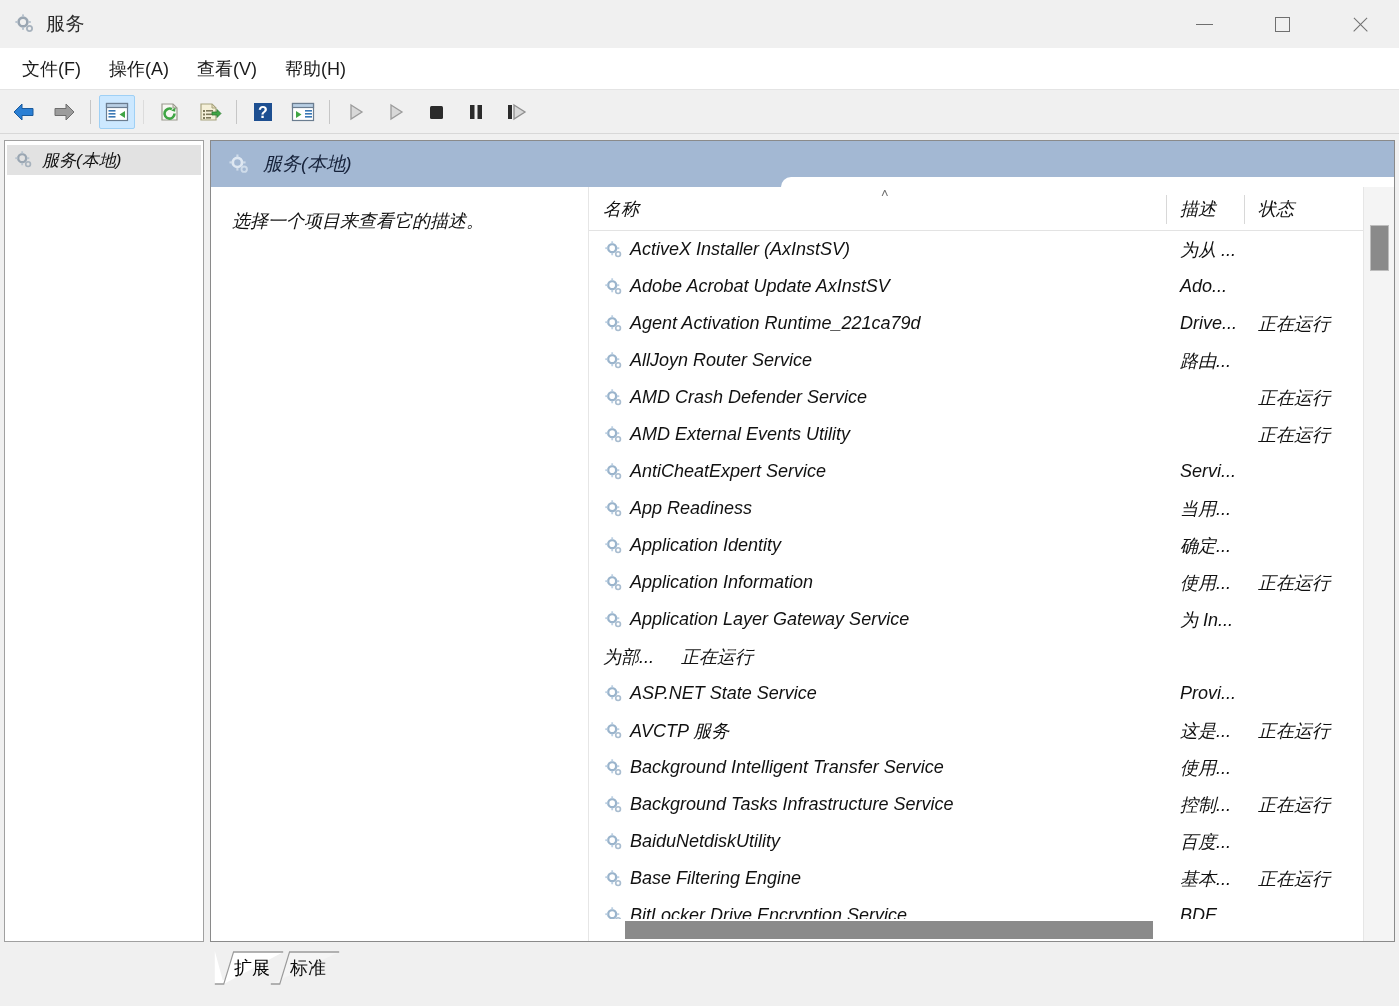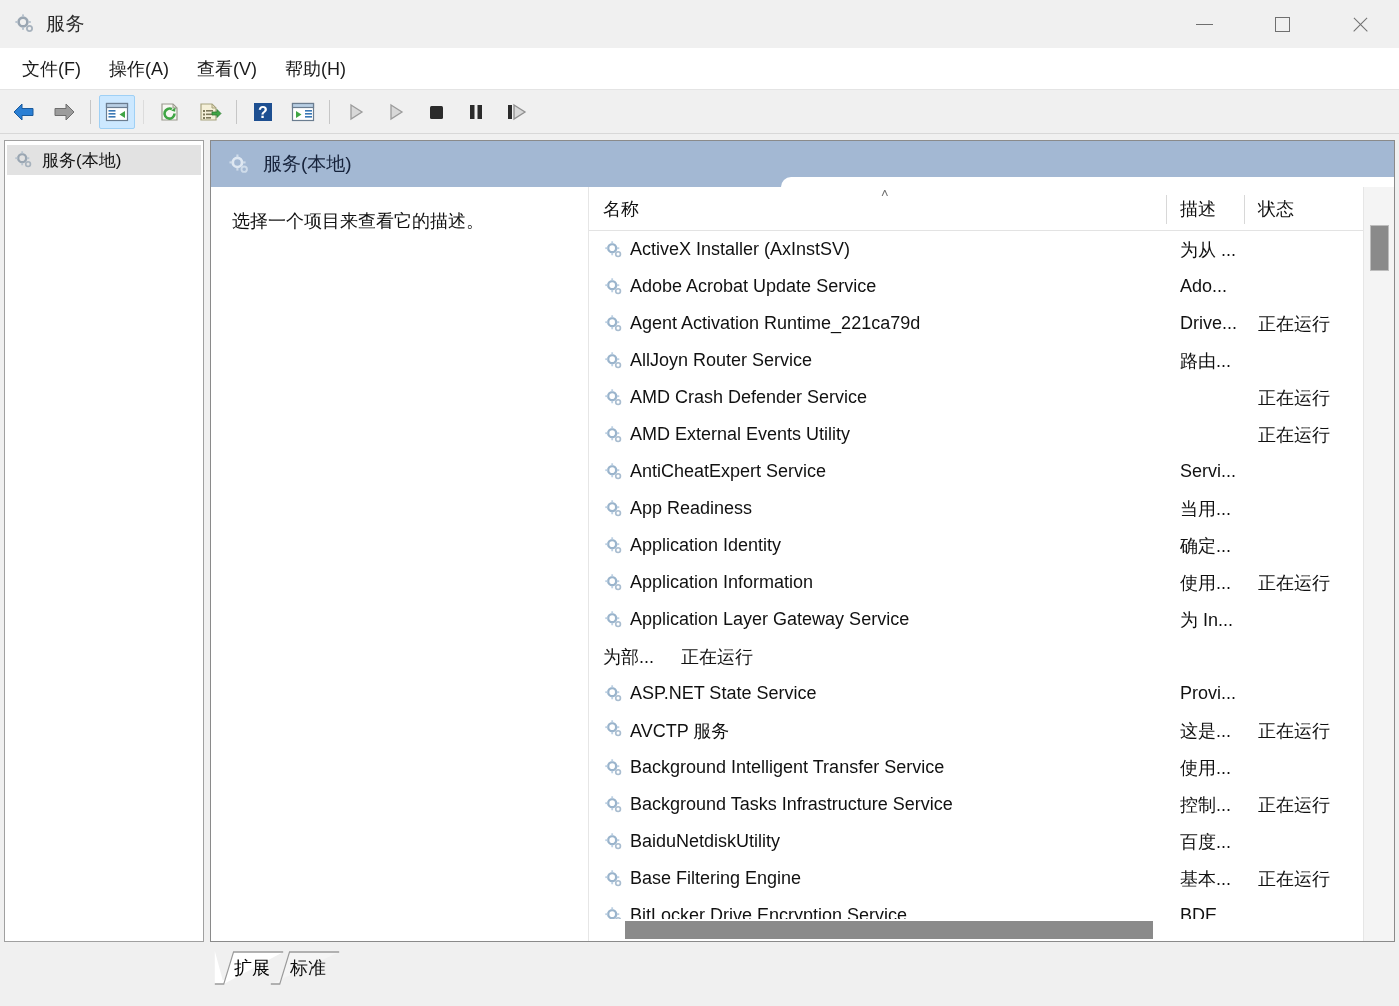--- a/index.html
+++ b/index.html
@@ -84,20 +84,21 @@
     width: 1px; height: 24px; background: #c6c6c6; margin: 0 6px;
   }
 
   
   .body-area {
     flex: 1 1 auto;
     display: flex;
     padding: 6px 4px 4px 4px;
     gap: 6px;
     min-height: 0;
+    font-style: italic;
   }
 
   
   .tree-pane {
     width: 200px; flex: 0 0 200px;
     background: #ffffff;
     border: 1px solid #a0a0a0;
     padding: 4px 0 0 0;
     overflow: hidden;
   }
@@ -190,21 +191,21 @@
     position: relative;
     padding-right: 38px;
   }
   .row {
     display: flex; align-items: center;
     height: 37px;
     font-size: 18px; color: #111;
   }
   .cell-name {
     flex: 1 1 auto; min-width: 0;
-    display: flex; align-items: flex-start;
+    display: flex; align-items: center;
     padding-left: 14px;
     white-space: nowrap; overflow: hidden;
   }
   .svc-icon { width: 21px; height: 21px; flex: 0 0 21px; margin-right: 6px;
               display:flex; align-items:center; justify-content:center; }
   .cell-desc { width: 78px; flex: 0 0 78px; padding-left: 14px;
                white-space: nowrap; overflow: hidden; }
   .cell-stat { width: 112px; flex: 0 0 112px; padding-left: 14px;
                white-space: nowrap; overflow: hidden; }
 
@@ -514,21 +515,21 @@
                         <rect x="8" y="1.4" width="2" height="2.6"></rect>
                         <rect x="8" y="14.2" width="2" height="2.6"></rect>
                         <rect x="1.4" y="8" width="2.6" height="2"></rect>
                         <rect x="14.2" y="8" width="2.6" height="2"></rect>
                       </g>
                       <g fill="none" stroke="#a9bdd0" stroke-width="1.8">
                         <circle cx="15.5" cy="15.5" r="2.6"></circle>
                       </g>
                     </svg>
                   </span>
-                  <span>Adobe Acrobat Update Service</span>
+                  <span>Adobe Acrobat Update AxInstSV</span>
                 </div>
                 <div class="cell-desc">Ado...</div>
                 <div class="cell-stat"></div>
               </div>
               <div class="row">
                 <div class="cell-name">
                   <span class="svc-icon">
                     <svg width="20" height="20" viewBox="0 0 22 22">
                       <g fill="none" stroke="#9ab4cc" stroke-width="2.6">
                         <circle cx="9" cy="9" r="4.4"></circle>

